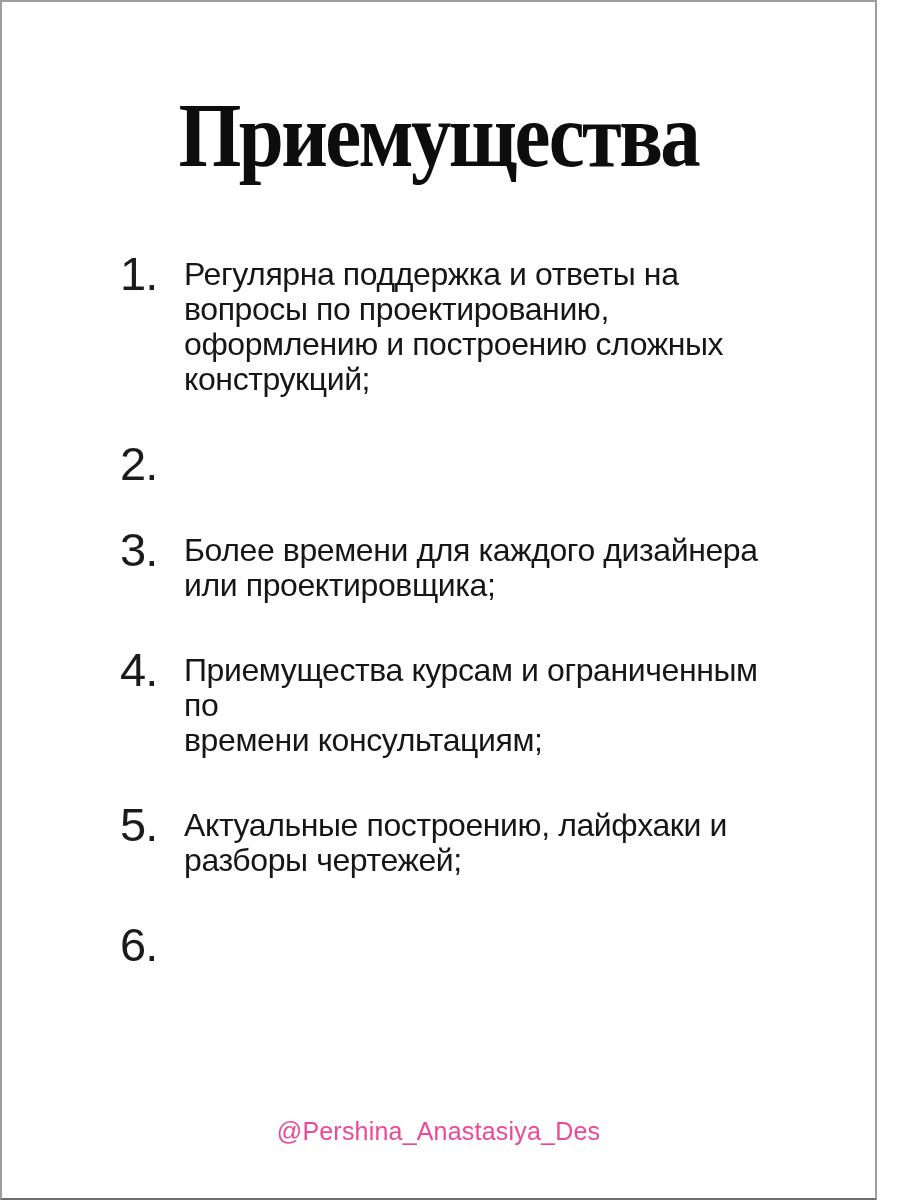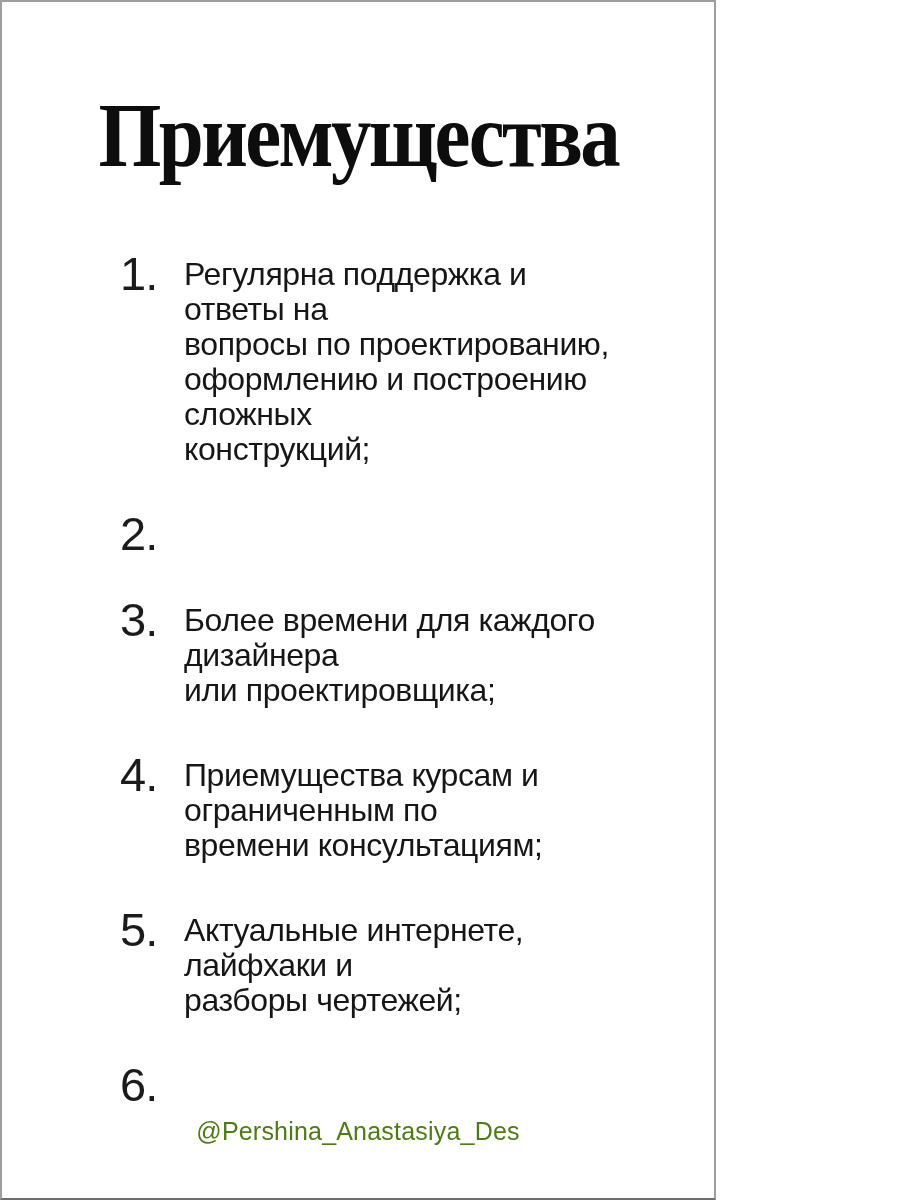--- a/index.html
+++ b/index.html
@@ -3,21 +3,21 @@
 <meta charset="utf-8">
 <style>
   * { margin: 0; padding: 0; box-sizing: border-box; }
 
   html, body {
     background: #ffffff;
   }
 
   .page {
     position: relative;
-    width: 716px;
+    width: 877px;
     height: 1200px;
     background: #ffffff;
     border: 2px solid #9e9e9e;
     border-bottom-color: #6e6e6e;
     overflow: hidden;
     font-family: "Liberation Sans", sans-serif;
     color: #141414;
   }
 
   .title-wrap {
@@ -71,21 +71,21 @@
   }
 
   .footer {
     position: absolute;
     left: 0;
     right: 0;
     bottom: 52px;
     text-align: center;
     font-size: 25px;
     letter-spacing: 0.2px;
-    color: #4d7c0f;
+    color: #ec4899;
   }
 </style>
 </head>
 <body>
 
 <div class="page">
 
   <div class="title-wrap">
     <h1 class="page-title">Приемущества</h1>
   </div>
@@ -111,21 +111,21 @@
     </li>
 
     <li class="advantage-item">
       <span class="item-number">4.</span>
       <span class="item-text">Приемущества курсам и ограниченным по
 времени консультациям;</span>
     </li>
 
     <li class="advantage-item">
       <span class="item-number">5.</span>
-      <span class="item-text">Актуальные интернете, лайфхаки и
+      <span class="item-text">Актуальные построению, лайфхаки и
 разборы чертежей;</span>
     </li>
 
     <li class="advantage-item">
       <span class="item-number">6.</span>
     </li>
 
   </ol>
 
   <div class="footer">@Pershina_Anastasiya_Des</div>

